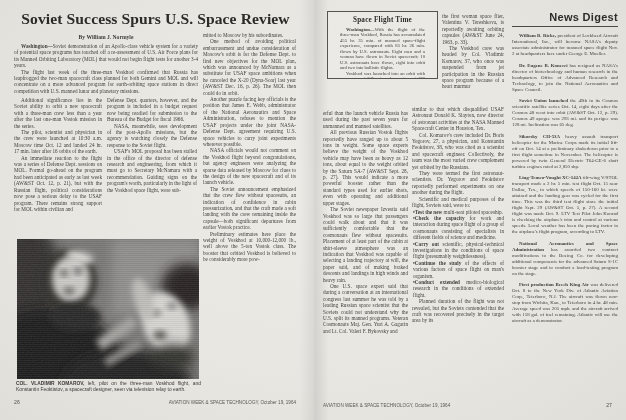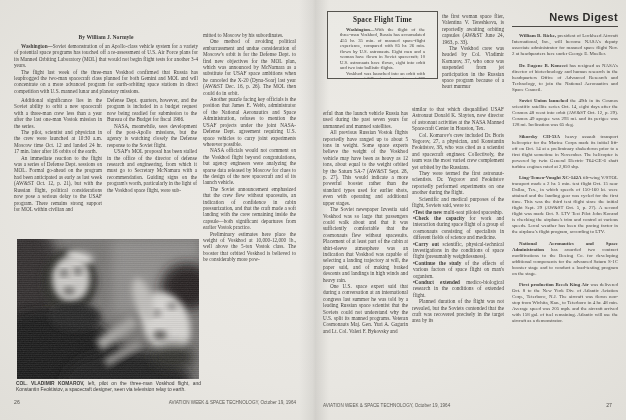--- a/index.html
+++ b/index.html
@@ -78,20 +78,21 @@
   .f-l-mag { left:110px; top:400px; width:186px; text-align:right; }
   .f-r-mag { left:323px; top:403px; width:200px; text-align:left; }
   .f-r-num { left:580px; top:402px; width:32px; text-align:right; }
 </style>
 </head>
 <body>
 
 <div id="sheet">
   <div class="abs gutter"></div>
 
+  <h1 class="abs headline">Soviet Success Spurs U.S. Space Review</h1>
   <div class="abs byline">By William J. Normyle</div>
 
   <div class="abs lede bodytext">
     <p><b>Washington—</b><span>Soviet demonstration of an Apollo-class vehicle system for a variety of potential space programs has touched off a re-assessment of U.S. Air Force plans for its Manned Orbiting Laboratory (MOL) that would not begin flight tests for another 3-4 years.</span></p>
     <p>The flight last week of the three-man Voskhod confirmed that Russia has leapfrogged the two-man spacecraft class planned for both Gemini and MOL and will concentrate on a more advanced program for earth-orbiting space stations in direct competition with U.S. manned lunar and planetary missions.</p>
   </div>
 
   <div class="abs lcol1 bodytext">
     <p>Additional significance lies in the Soviet ability to orbit a new spacecraft with a three-man crew less than a year after the last one-man Vostok mission in the series.</p>
     <p>The pilot, scientist and physician in the crew were launched at 10:30 a.m. Moscow time Oct. 12 and landed 24 hr. 17 min. later after 16 orbits of the earth.</p>

